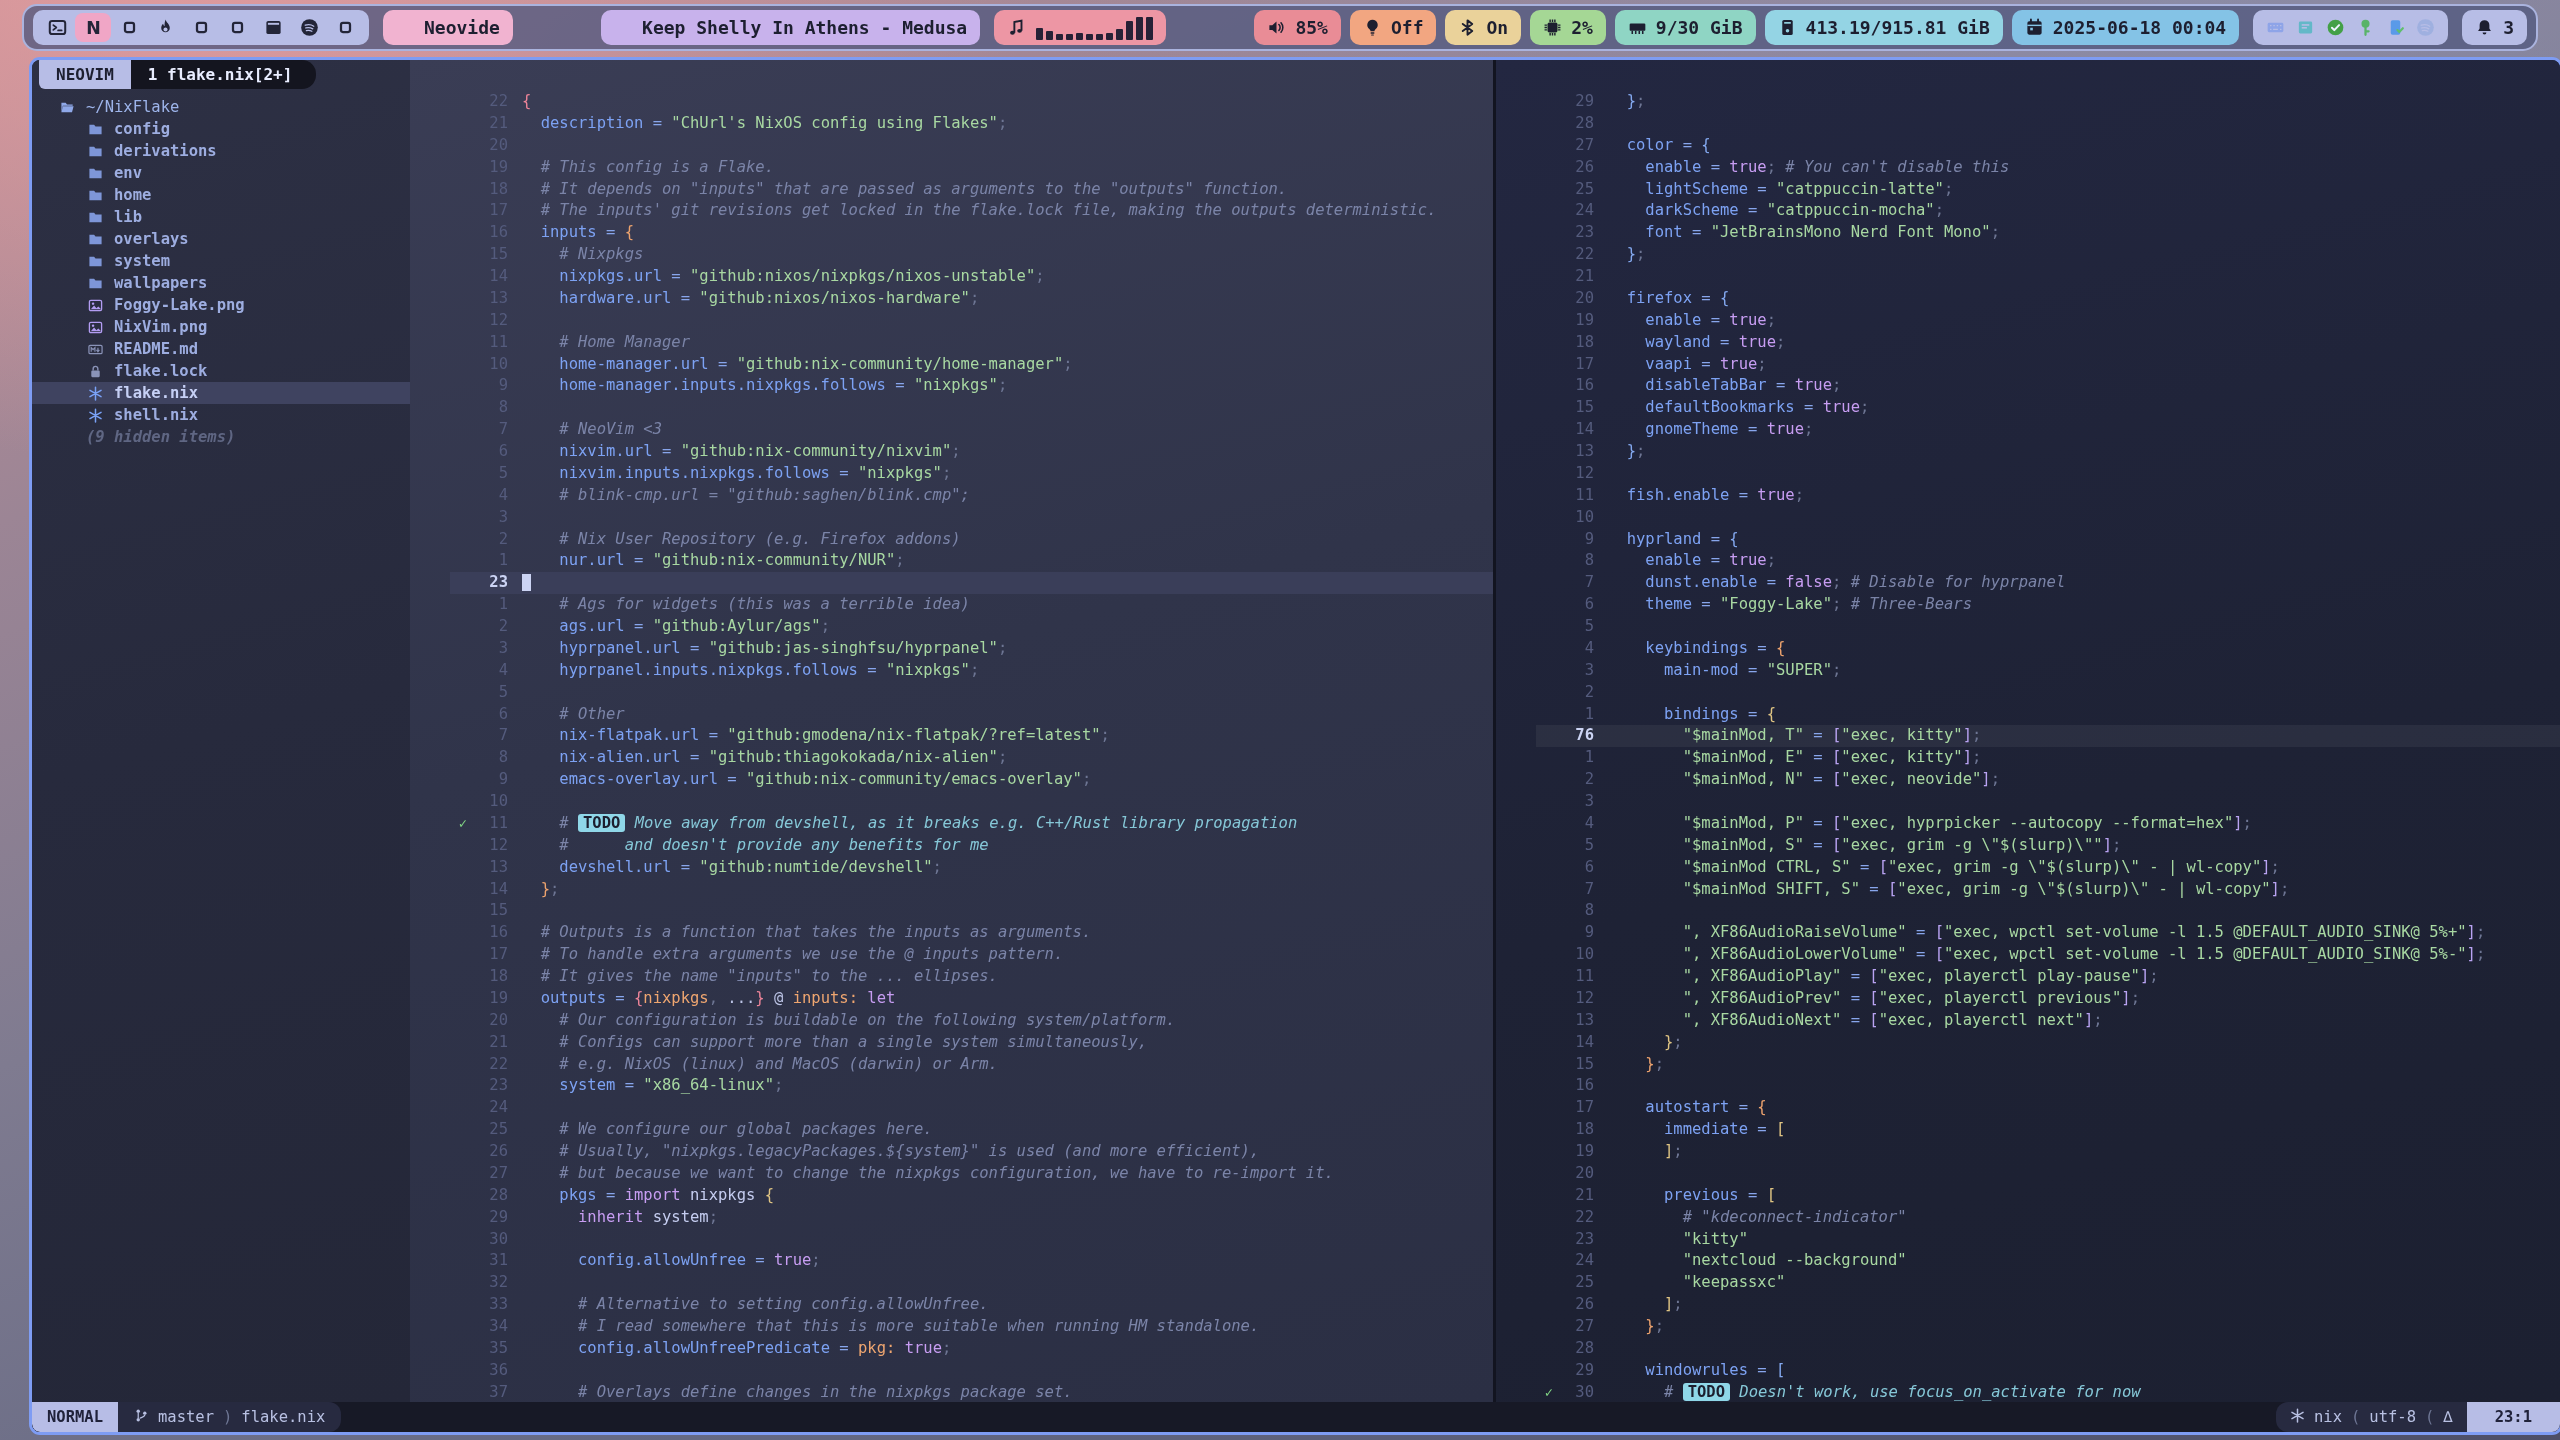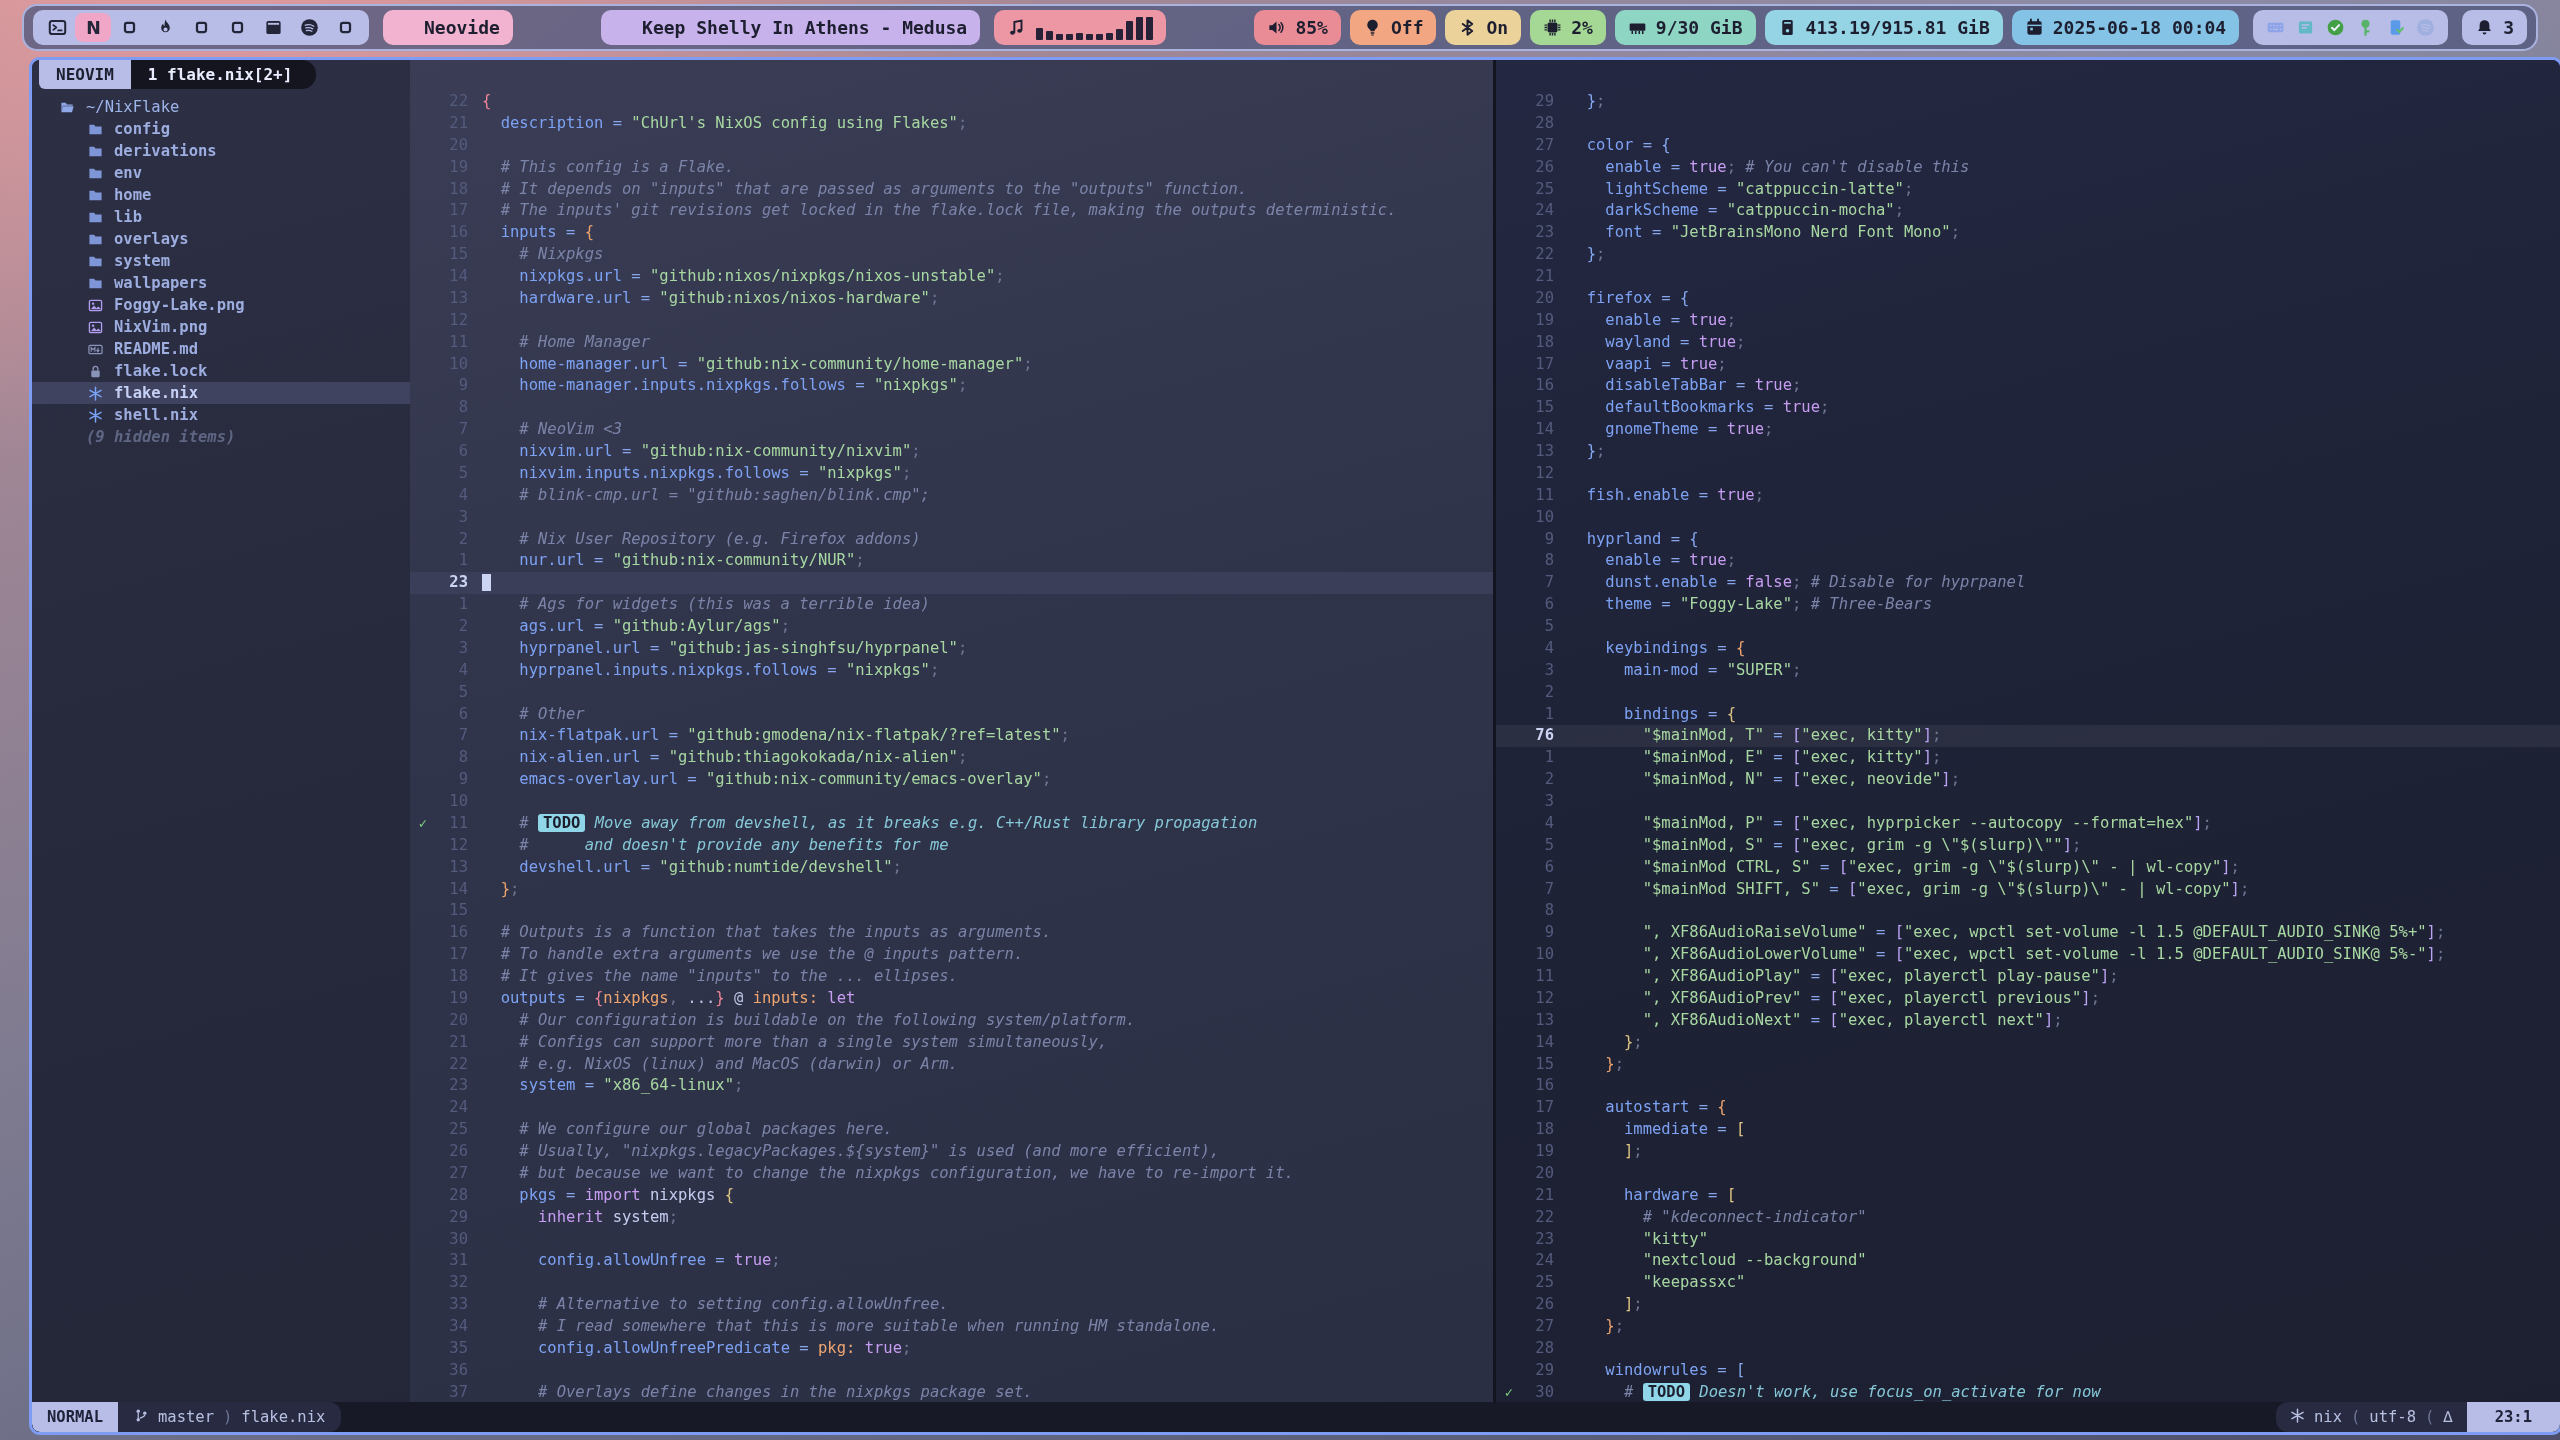--- a/index.html
+++ b/index.html
@@ -46,21 +46,21 @@
   .tabline{ position:absolute; top:0; left:0; height:29px; display:flex; z-index:5;}
   .tab{ height:29px; display:flex; align-items:center; padding:0 17px; font-size:16px; font-weight:bold;}
   .tab-light{ background:#b7bde6; color:#1d1f30; margin-left:7px; border-radius:0 0 0 6px;}
   .tab-dark{ background:#14151f; color:#e9edff; border-radius:0 14px 14px 0; padding-right:24px;}
   .tree{ width:378px; background:linear-gradient(165deg,#2d3044 0%, #272a3d 50%, #242738 100%); padding-top:36px; font-size:15.5px; color:#9dade0;}
   .trow{ height:22px; display:flex; align-items:center; gap:9px; padding-left:54px; white-space:nowrap;font-weight:bold;}
   .trow.root{ padding-left:26px; color:#9db4ea; font-weight:normal;}
   .trow.selected{ background:#3f4360; color:#c6d0f5;}
   .trow .icn svg{ width:15px; height:15px;}
   .trow.note{ color:#5f6683; font-style:italic;}
-  .pane{ padding-top:31px; font-size:15.5px; }
+  .pane{ padding-top:31px; font-size:15.5px;padding-left:40px; }
   .pane.left{ width:1083px; background:linear-gradient(165deg,#3a3d55 0%, #30344a 45%, #2b2f44 100%);}
   .vsep{ width:3px; background:#121420;}
   .pane.right{ flex:1; background:linear-gradient(165deg,#232741 0%, #1e2235 55%, #1c2031 100%);}
   .row{ height:21.88px; line-height:21.88px; display:flex; white-space:pre;}
   .row .sign{ width:26px; text-align:center; color:#7fd183; font-size:14px;}
   .row .num{ width:46px; text-align:right; padding-right:14px; color:#545b7d;}
   .row.cursorline{ background:#3a3e59;}
   .row.cursorline .num, .row.hlline .num{ color:#ccd4f4; font-weight:bold;}
   .row.hlline{ background:rgba(255,255,255,.055);}
   .cursorblock{ display:inline-block; width:9px; height:17px; background:#ccd4f4; margin-top:2px;}
@@ -550,21 +550,21 @@
         <div class="row"><span class="sign"></span><span class="num">11</span><span class="code"><span class="c-txt">        </span><span class="c-str">", XF86AudioPlay"</span><span class="c-eq"> = </span><span class="c-brP">[</span><span class="c-str">"exec, playerctl play-pause"</span><span class="c-brP">]</span><span class="c-semi">;</span></span></div>
         <div class="row"><span class="sign"></span><span class="num">12</span><span class="code"><span class="c-txt">        </span><span class="c-str">", XF86AudioPrev"</span><span class="c-eq"> = </span><span class="c-brP">[</span><span class="c-str">"exec, playerctl previous"</span><span class="c-brP">]</span><span class="c-semi">;</span></span></div>
         <div class="row"><span class="sign"></span><span class="num">13</span><span class="code"><span class="c-txt">        </span><span class="c-str">", XF86AudioNext"</span><span class="c-eq"> = </span><span class="c-brP">[</span><span class="c-str">"exec, playerctl next"</span><span class="c-brP">]</span><span class="c-semi">;</span></span></div>
         <div class="row"><span class="sign"></span><span class="num">14</span><span class="code"><span class="c-txt">      </span><span class="c-brY">}</span><span class="c-semi">;</span></span></div>
         <div class="row"><span class="sign"></span><span class="num">15</span><span class="code"><span class="c-txt">    </span><span class="c-brO">}</span><span class="c-semi">;</span></span></div>
         <div class="row"><span class="sign"></span><span class="num">16</span><span class="code"></span></div>
         <div class="row"><span class="sign"></span><span class="num">17</span><span class="code"><span class="c-txt">    </span><span class="c-attr">autostart</span><span class="c-eq"> = </span><span class="c-brO">{</span></span></div>
         <div class="row"><span class="sign"></span><span class="num">18</span><span class="code"><span class="c-txt">      </span><span class="c-attr">immediate</span><span class="c-eq"> = </span><span class="c-brY">[</span></span></div>
         <div class="row"><span class="sign"></span><span class="num">19</span><span class="code"><span class="c-txt">      </span><span class="c-brY">]</span><span class="c-semi">;</span></span></div>
         <div class="row"><span class="sign"></span><span class="num">20</span><span class="code"></span></div>
-        <div class="row"><span class="sign"></span><span class="num">21</span><span class="code"><span class="c-txt">      </span><span class="c-attr">hardware</span><span class="c-eq"> = </span><span class="c-brY">[</span></span></div>
+        <div class="row"><span class="sign"></span><span class="num">21</span><span class="code"><span class="c-txt">      </span><span class="c-attr">previous</span><span class="c-eq"> = </span><span class="c-brY">[</span></span></div>
         <div class="row"><span class="sign"></span><span class="num">22</span><span class="code"><span class="c-com">        # "kdeconnect-indicator"</span></span></div>
         <div class="row"><span class="sign"></span><span class="num">23</span><span class="code"><span class="c-txt">        </span><span class="c-str">"kitty"</span></span></div>
         <div class="row"><span class="sign"></span><span class="num">24</span><span class="code"><span class="c-txt">        </span><span class="c-str">"nextcloud --background"</span></span></div>
         <div class="row"><span class="sign"></span><span class="num">25</span><span class="code"><span class="c-txt">        </span><span class="c-str">"keepassxc"</span></span></div>
         <div class="row"><span class="sign"></span><span class="num">26</span><span class="code"><span class="c-txt">      </span><span class="c-brY">]</span><span class="c-semi">;</span></span></div>
         <div class="row"><span class="sign"></span><span class="num">27</span><span class="code"><span class="c-txt">    </span><span class="c-brO">}</span><span class="c-semi">;</span></span></div>
         <div class="row"><span class="sign"></span><span class="num">28</span><span class="code"></span></div>
         <div class="row"><span class="sign"></span><span class="num">29</span><span class="code"><span class="c-txt">    </span><span class="c-attr">windowrules</span><span class="c-eq"> = </span><span class="c-brB">[</span></span></div>
         <div class="row"><span class="sign">✓</span><span class="num">30</span><span class="code"><span class="c-com">      # </span><span class="c-todo">TODO</span><span class="c-comc"> Doesn't work, use focus_on_activate for now</span></span></div>
       </div>

